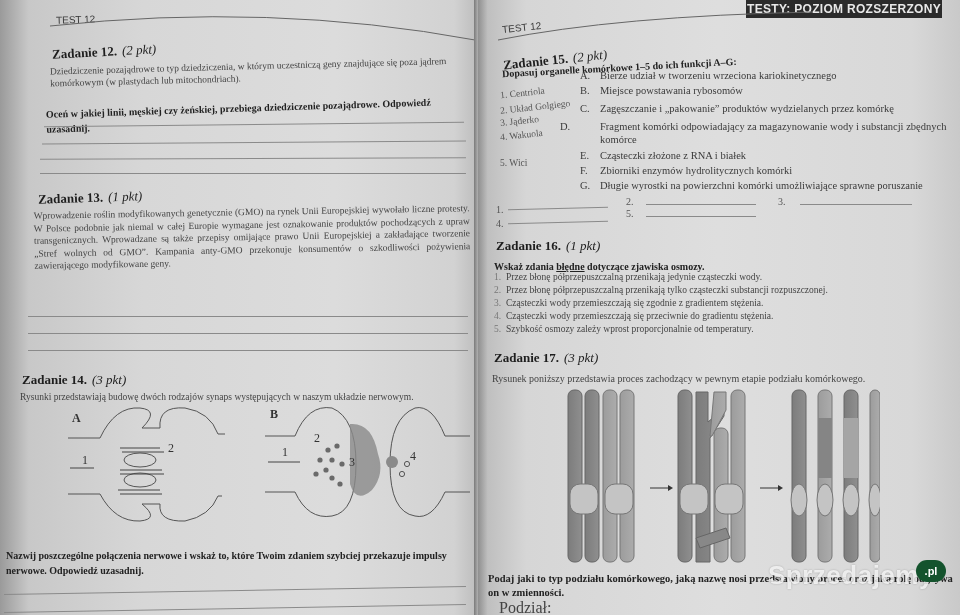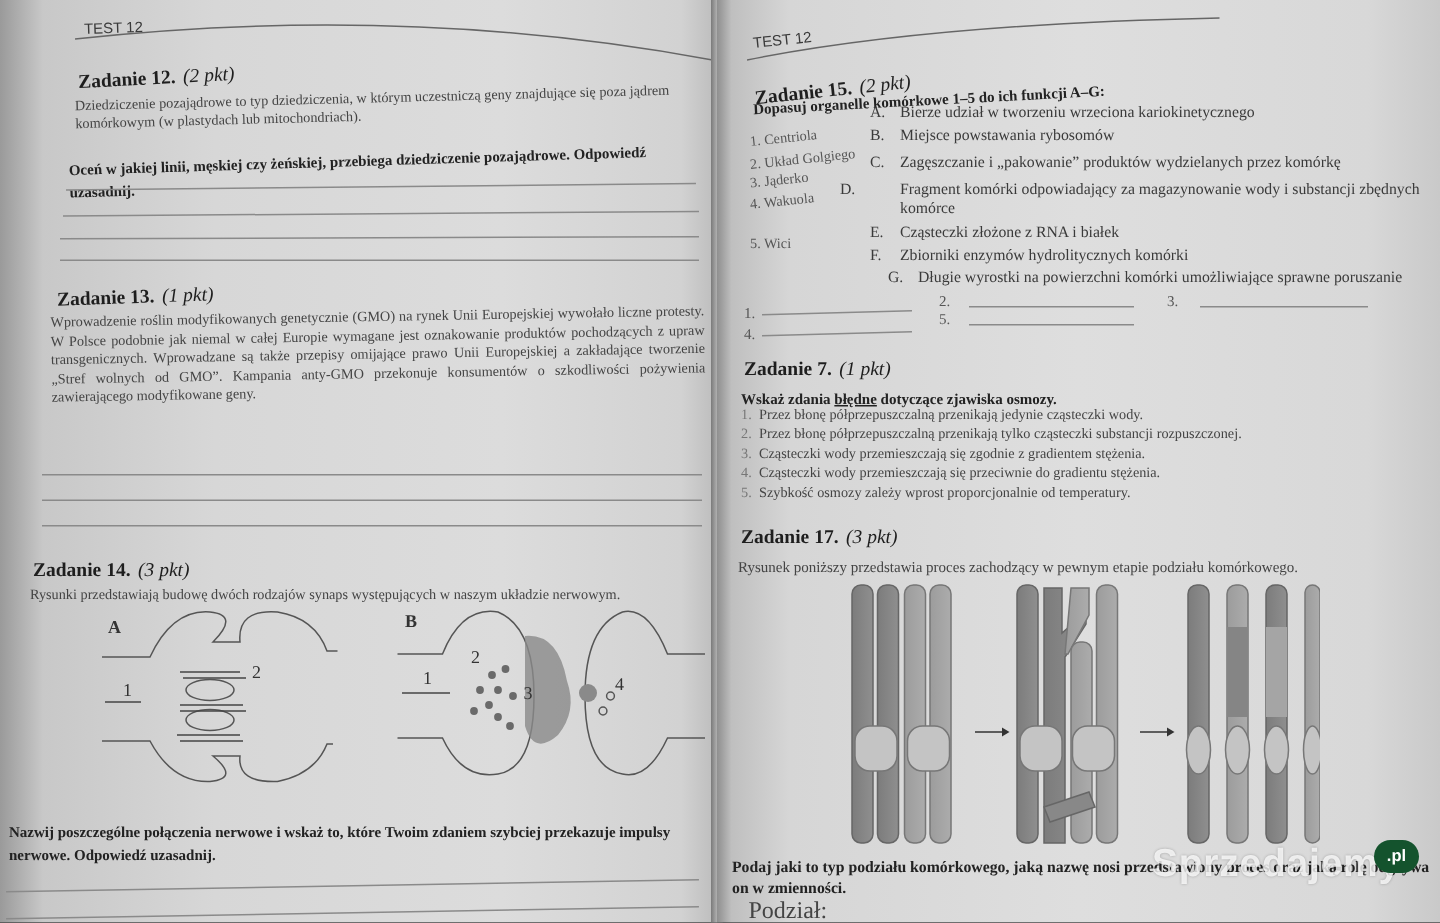--- a/index.html
+++ b/index.html
@@ -140,20 +140,21 @@
   </svg>
 
   <div class="q" style="left:6px; top:548px; width:462px; font-size:10px; line-height:15px;">Nazwij poszczególne połączenia nerwowe i wskaż to, które Twoim zdaniem szybciej przekazuje impulsy nerwowe. Odpowiedź uzasadnij.</div>
   <div class="answer-line" style="left:4px; top:590px; width:462px; transform:rotate(-1deg);"></div>
   <div class="answer-line" style="left:4px; top:608px; width:462px; transform:rotate(-1deg);"></div>
 </div>
 
 <div class="gutter"></div>
 
 <div class="page page-right">
+  <div class="banner">TESTY: POZIOM ROZSZERZONY</div>
   <div class="test-label" style="left:24px; top:22px; transform:rotate(-6deg);">TEST 12</div>
   <svg class="rule-curve" style="left:20px; top:10px;" width="320" height="34">
     <path d="M0,30 Q120,6 315,2" stroke="#666" stroke-width="1" fill="none"></path>
   </svg>
 </div>
 
 <div class="task-title" style="left:503px; top:52px; transform:rotate(-6deg);">
   <span>Zadanie 15.</span><span class="pts">(2 pkt)</span>
 </div>
 <div class="q" style="left:502px; top:60px; font-size:10px; transform:rotate(-3deg); white-space:nowrap;">Dopasuj organelle komórkowe 1–5 do ich funkcji A–G:</div>
@@ -166,36 +167,36 @@
   <div style="top:70px;">5. Wici</div>
 </div>
 
 <div class="functions">
   <div class="fn" style="top:0px;"><span class="letter">A.</span><span>Bierze udział w tworzeniu wrzeciona kariokinetycznego</span></div>
   <div class="fn" style="top:15px;"><span class="letter">B.</span><span>Miejsce powstawania rybosomów</span></div>
   <div class="fn" style="top:33px;"><span class="letter">C.</span><span>Zagęszczanie i „pakowanie” produktów wydzielanych przez komórkę</span></div>
   <div class="fn" style="top:50px; white-space:normal; width:380px; line-height:13px; padding-left:20px; text-indent:-20px;"><span class="letter">D.</span><span>Fragment komórki odpowiadający za magazynowanie wody i substancji zbędnych komórce</span></div>
   <div class="fn" style="top:80px;"><span class="letter">E.</span><span>Cząsteczki złożone z RNA i białek</span></div>
   <div class="fn" style="top:95px;"><span class="letter">F.</span><span>Zbiorniki enzymów hydrolitycznych komórki</span></div>
-  <div class="fn" style="top:110px;margin-left:12px;"><span class="letter">G.</span><span>Długie wyrostki na powierzchni komórki umożliwiające sprawne poruszanie</span></div>
+  <div class="fn" style="top:110px;"><span class="letter">G.</span><span>Długie wyrostki na powierzchni komórki umożliwiające sprawne poruszanie</span></div>
 </div>
 
 <div class="match-row" style="left:496px; top:204px;">1.</div>
 <div class="answer-line" style="left:508px; top:208px; width:100px; transform:rotate(-1.5deg);"></div>
 <div class="match-row" style="left:626px; top:196px;">2.</div>
 <div class="answer-line" style="left:646px; top:204px; width:110px;"></div>
 <div class="match-row" style="left:778px; top:196px;">3.</div>
 <div class="answer-line" style="left:800px; top:204px; width:112px;"></div>
 <div class="match-row" style="left:496px; top:218px;">4.</div>
 <div class="answer-line" style="left:508px; top:222px; width:100px; transform:rotate(-1.5deg);"></div>
 <div class="match-row" style="left:626px; top:208px;">5.</div>
 <div class="answer-line" style="left:646px; top:216px; width:110px;"></div>
 
 <div class="task-title" style="left:496px; top:238px;">
-  <span>Zadanie 7.</span><span class="pts">(1 pkt)</span>
+  <span>Zadanie 16.</span><span class="pts">(1 pkt)</span>
 </div>
 <div class="q" style="left:494px; top:259px; font-size:10px; white-space:nowrap;">
   <span>Wskaż zdania </span><span style="text-decoration:underline;">błędne</span><span> dotyczące zjawiska osmozy.</span>
 </div>
 <div class="osm-list">
   <div style="top:0px;"><span class="n">1.</span><span>Przez błonę półprzepuszczalną przenikają jedynie cząsteczki wody.</span></div>
   <div style="top:13px;"><span class="n">2.</span><span>Przez błonę półprzepuszczalną przenikają tylko cząsteczki substancji rozpuszczonej.</span></div>
   <div style="top:26px;"><span class="n">3.</span><span>Cząsteczki wody przemieszczają się zgodnie z gradientem stężenia.</span></div>
   <div style="top:39px;"><span class="n">4.</span><span>Cząsteczki wody przemieszczają się przeciwnie do gradientu stężenia.</span></div>
   <div style="top:52px;"><span class="n">5.</span><span>Szybkość osmozy zależy wprost proporcjonalnie od temperatury.</span></div>

